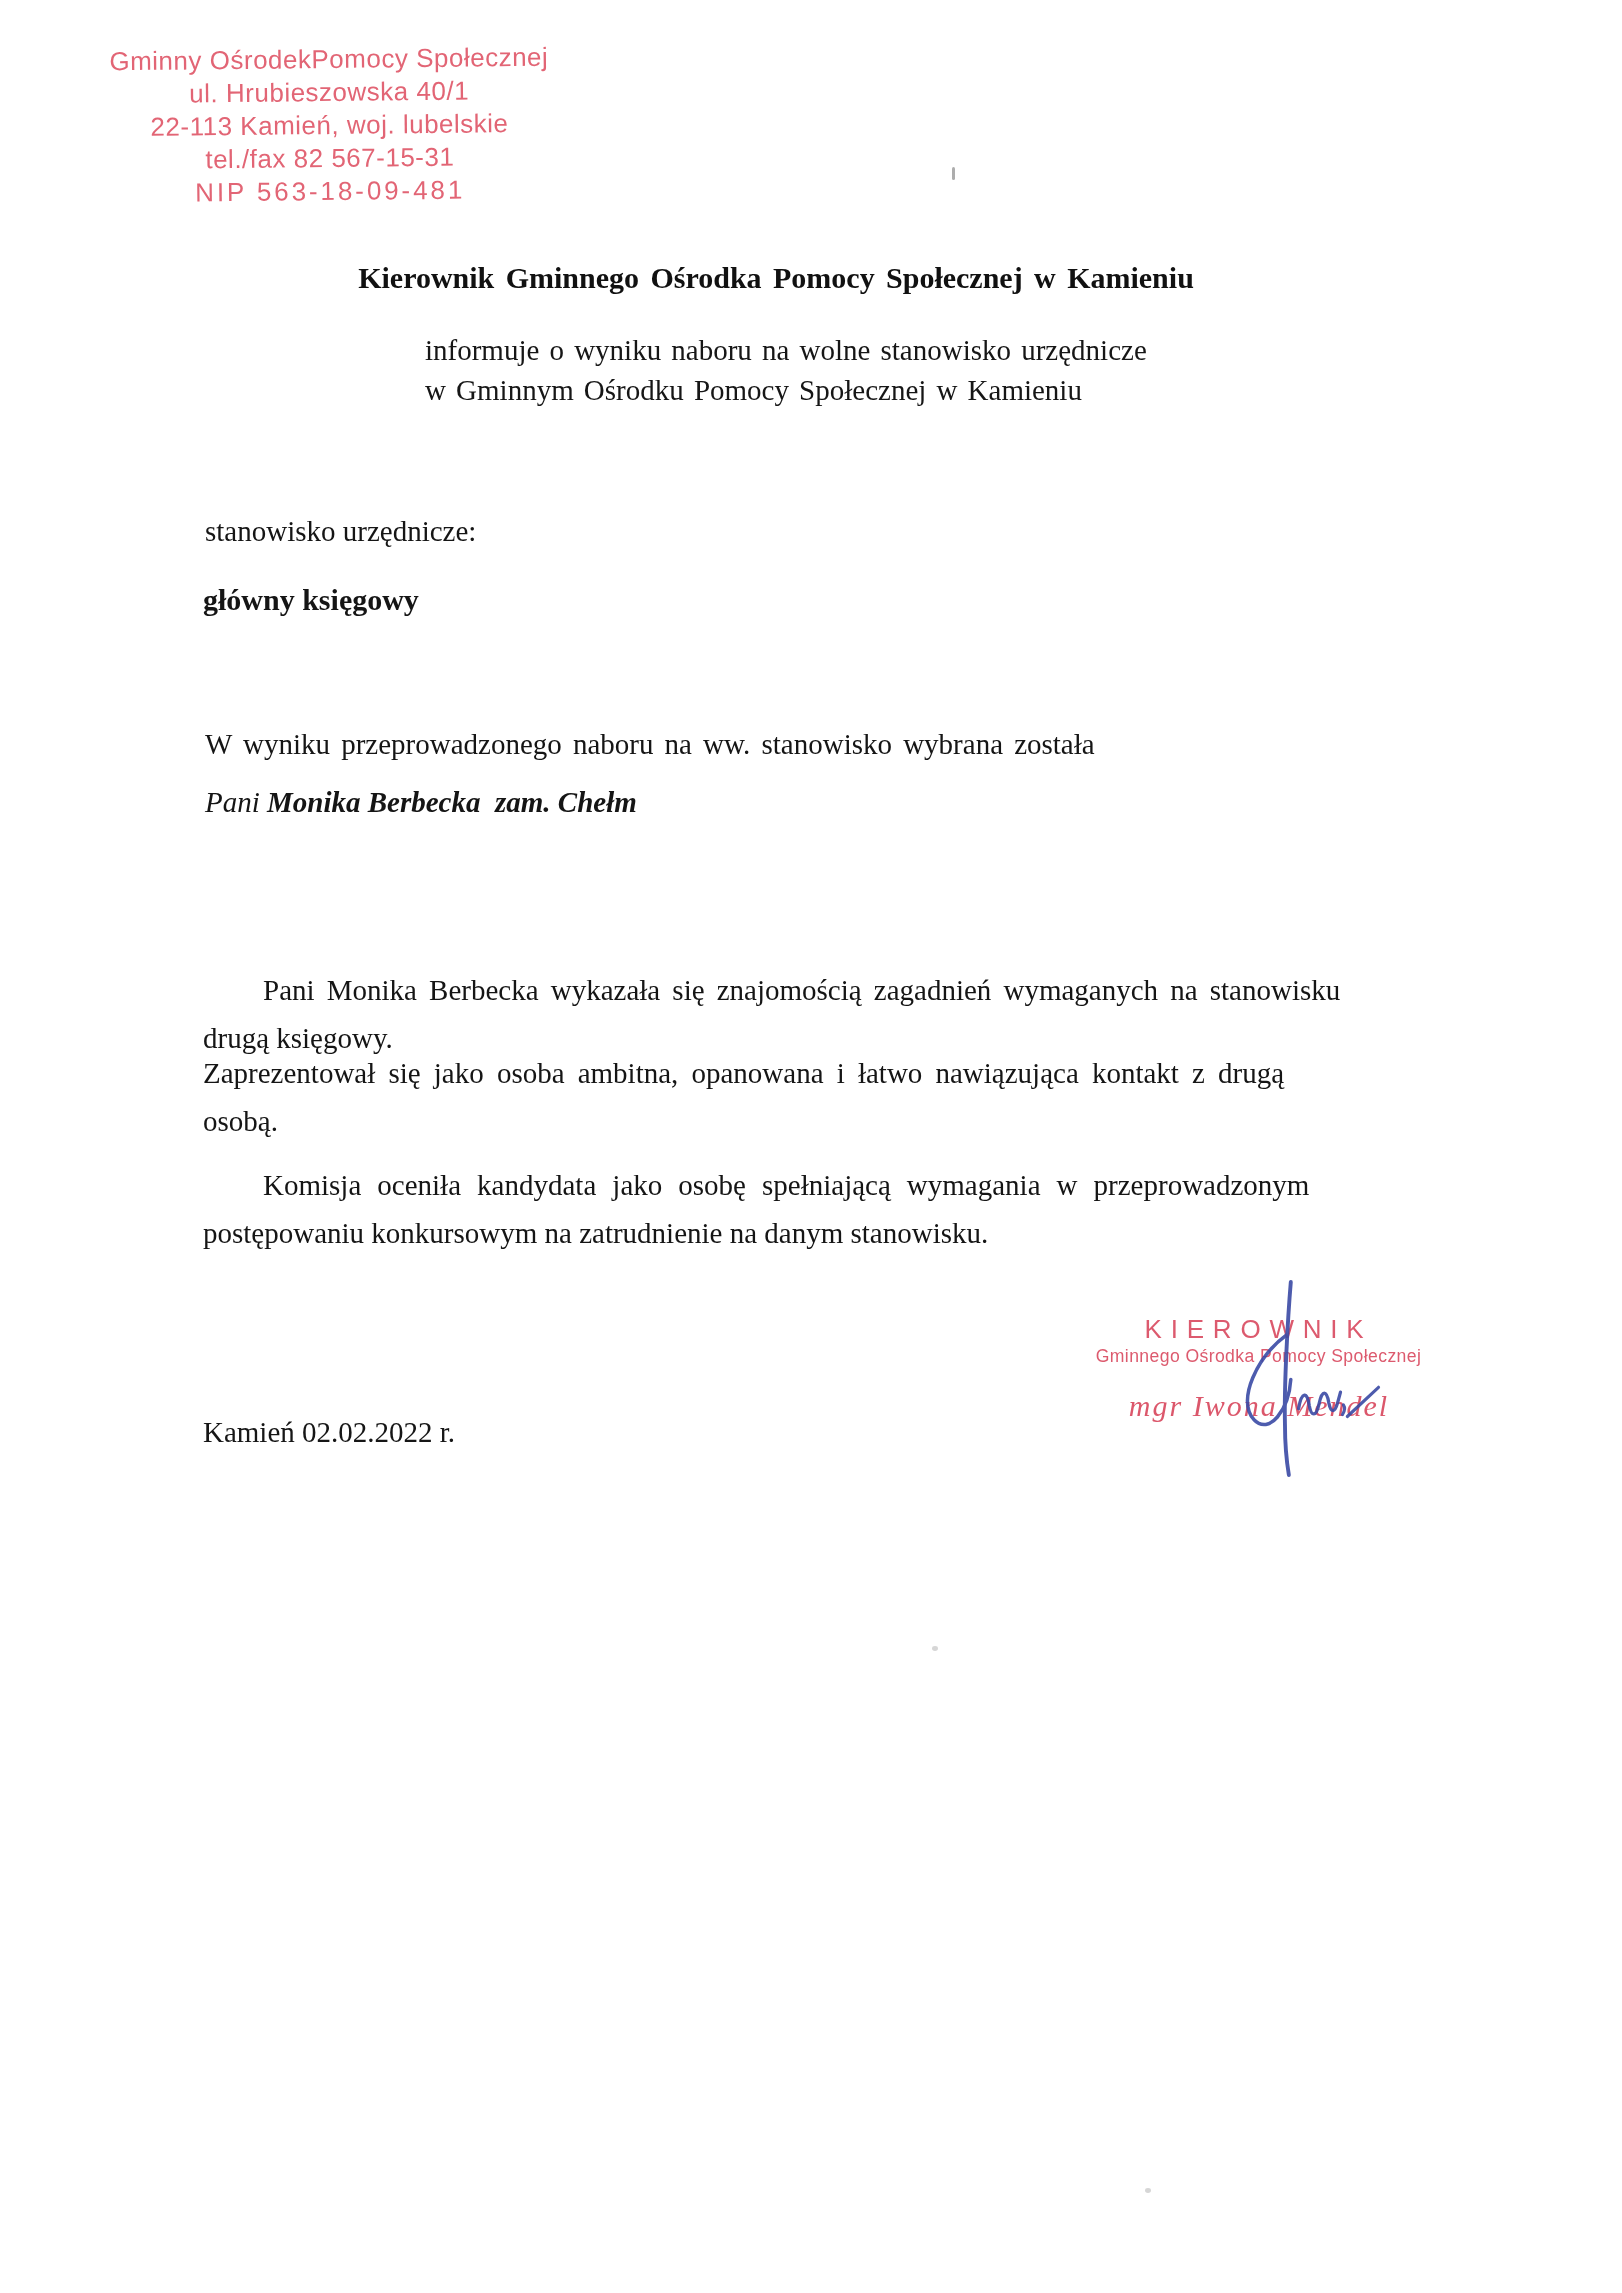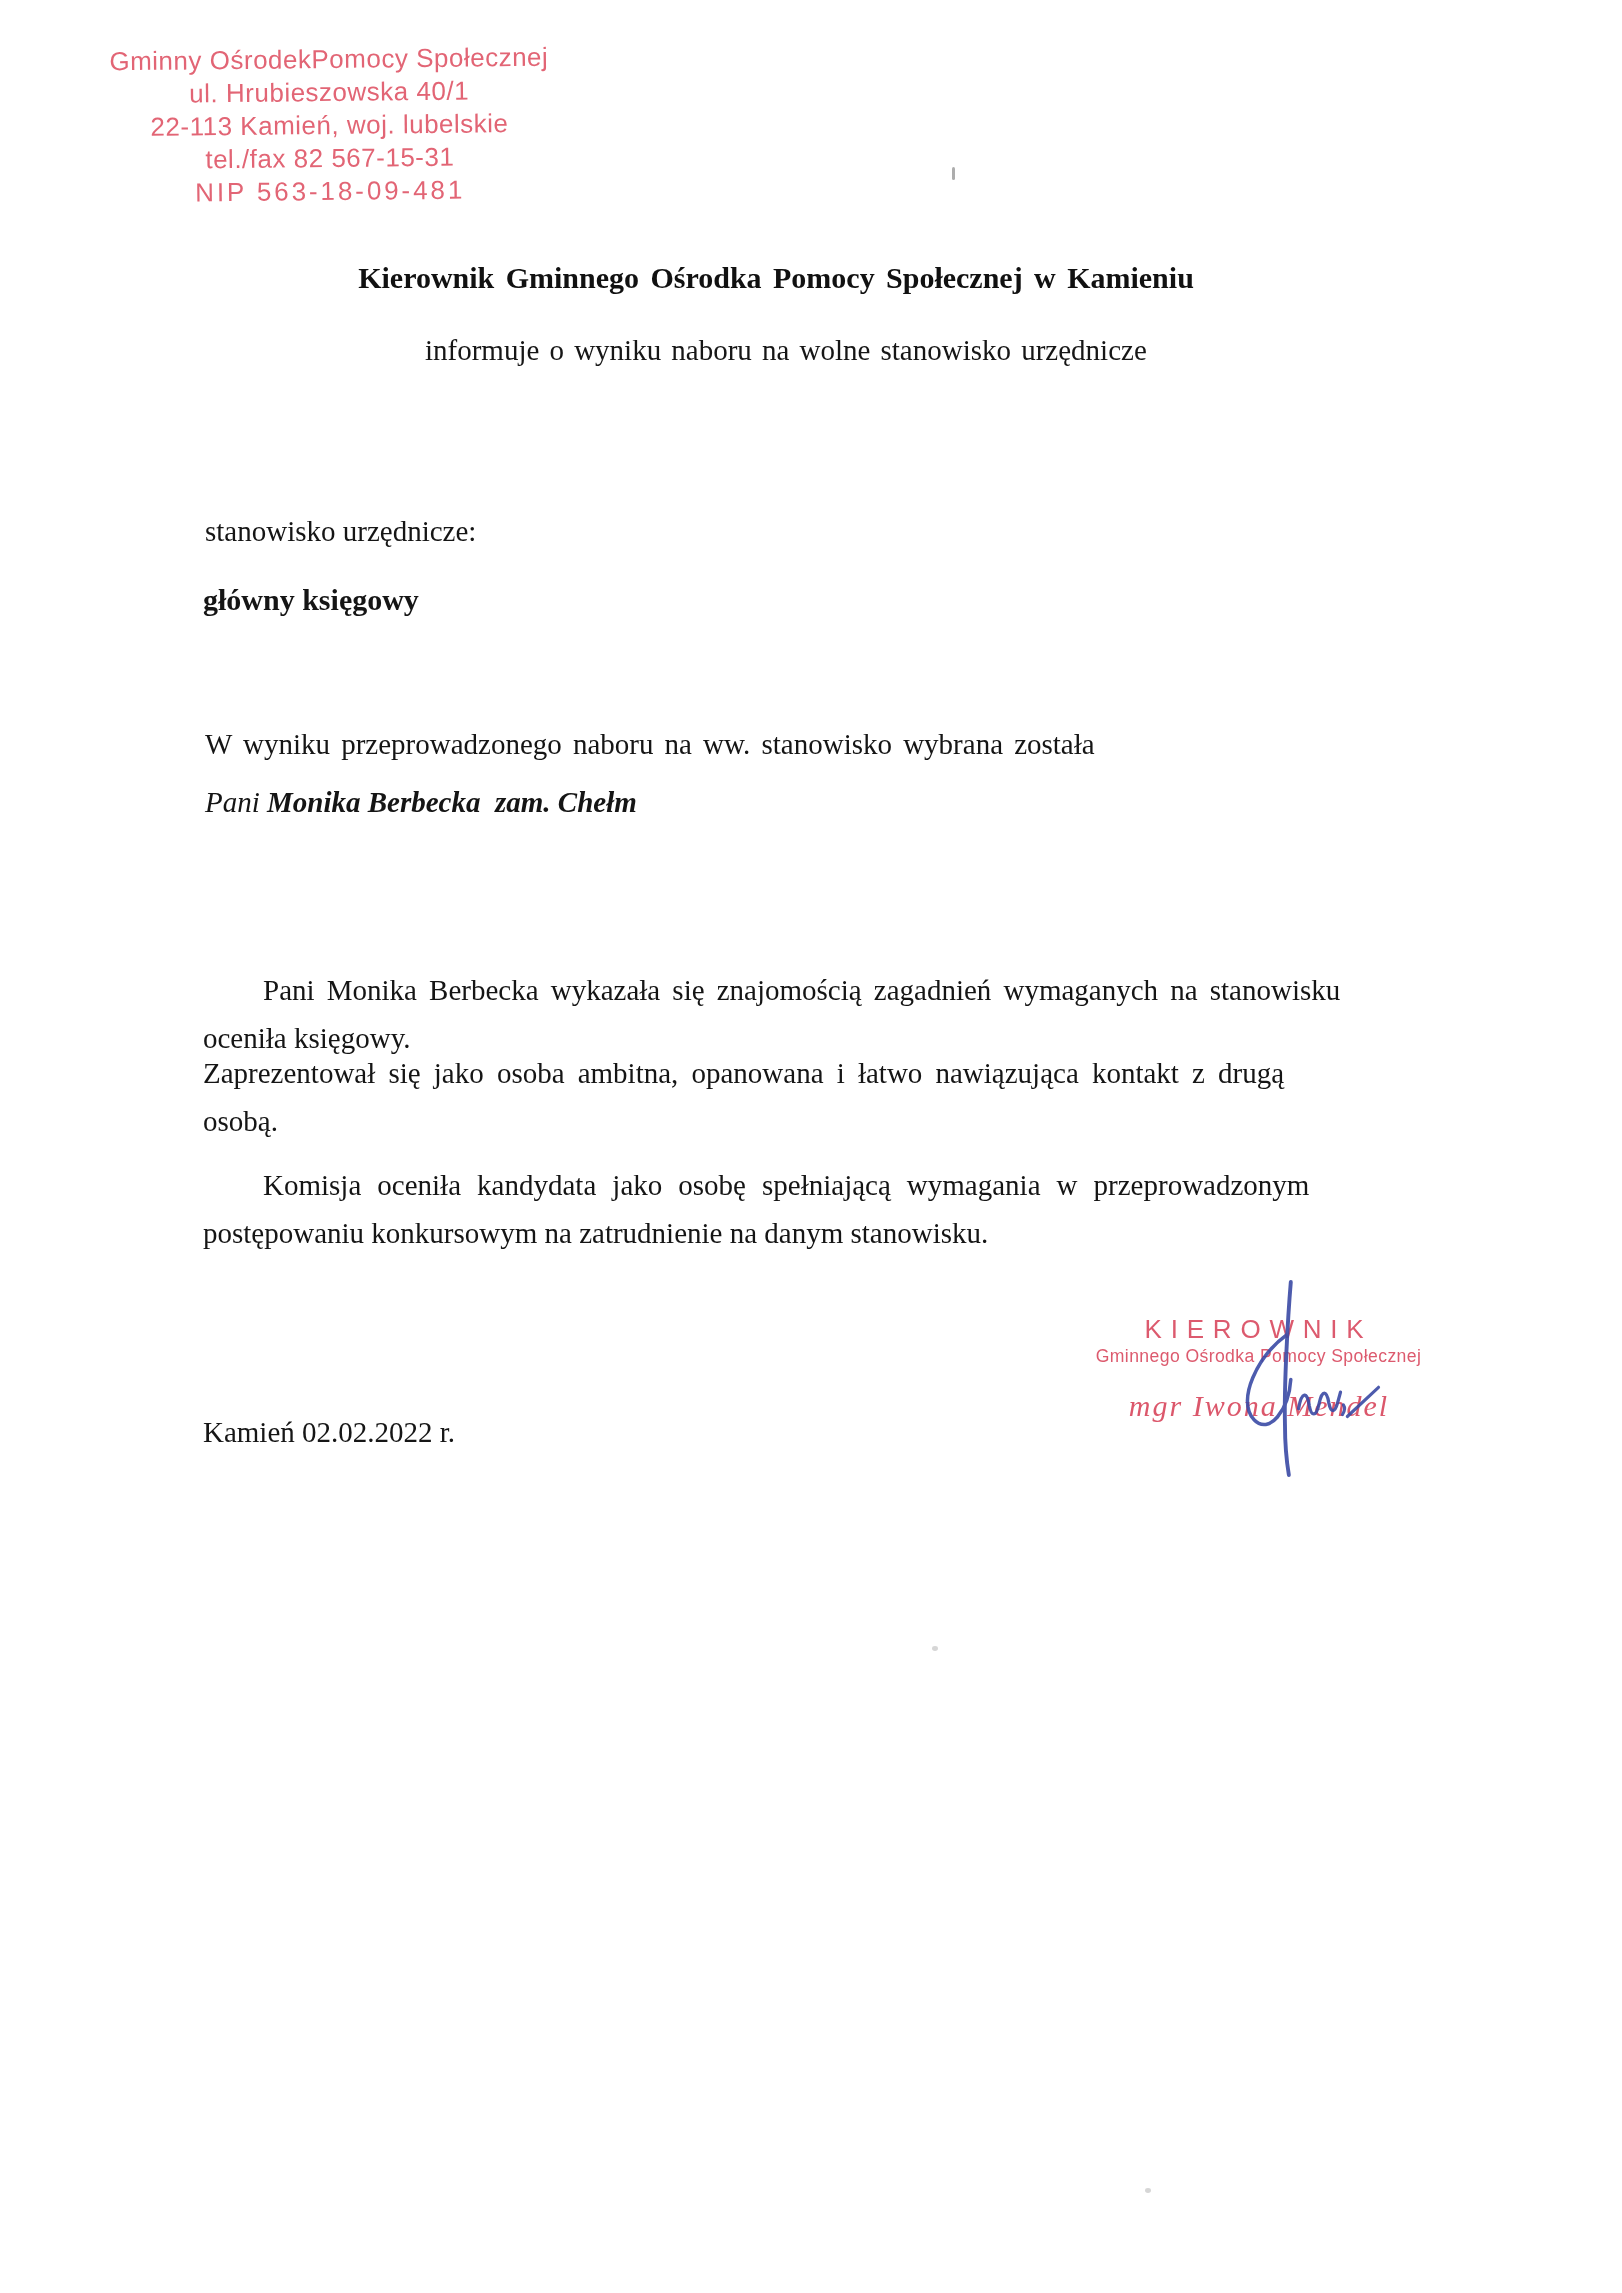--- a/index.html
+++ b/index.html
@@ -93,32 +93,33 @@
     <div class="s-line nip">NIP 563-18-09-481</div>
   </div>
 
   <div class="artifact mark1"></div>
   <div class="speck sp1"></div>
   <div class="speck sp2"></div>
 
   <div class="doc-title">Kierownik Gminnego Ośrodka Pomocy Społecznej w Kamieniu</div>
   <div class="doc-subtitle">
     <div>informuje o wyniku naboru na wolne stanowisko urzędnicze</div>
+    <div>w Gminnym Ośrodku Pomocy Społecznej w Kamieniu</div>
   </div>
 
   <div class="body-text position-label">stanowisko urzędnicze:</div>
   <div class="body-text position-name">główny księgowy</div>
 
   <div class="body-text result-line">W wyniku przeprowadzonego naboru na ww. stanowisko wybrana została</div>
 
   <div class="body-text selected-line"><span>Pani </span><span class="bold">Monika Berbecka  zam. Chełm</span></div>
 
   <div class="body-text para para1">
     <div class="l1 indent">Pani Monika Berbecka wykazała się znajomością zagadnień wymaganych na stanowisku</div>
-    <div class="l2">oceniła księgowy.</div>
+    <div class="l2">drugą księgowy.</div>
   </div>
 
   <div class="body-text para para2">
     <div class="l1">Zaprezentował się jako osoba ambitna, opanowana i łatwo nawiązująca kontakt z drugą</div>
     <div class="l2">osobą.</div>
   </div>
 
   <div class="body-text para para3">
     <div class="l1 indent">Komisja oceniła kandydata jako osobę spełniającą wymagania w przeprowadzonym</div>
     <div class="l2">postępowaniu konkursowym na zatrudnienie na danym stanowisku.</div>

